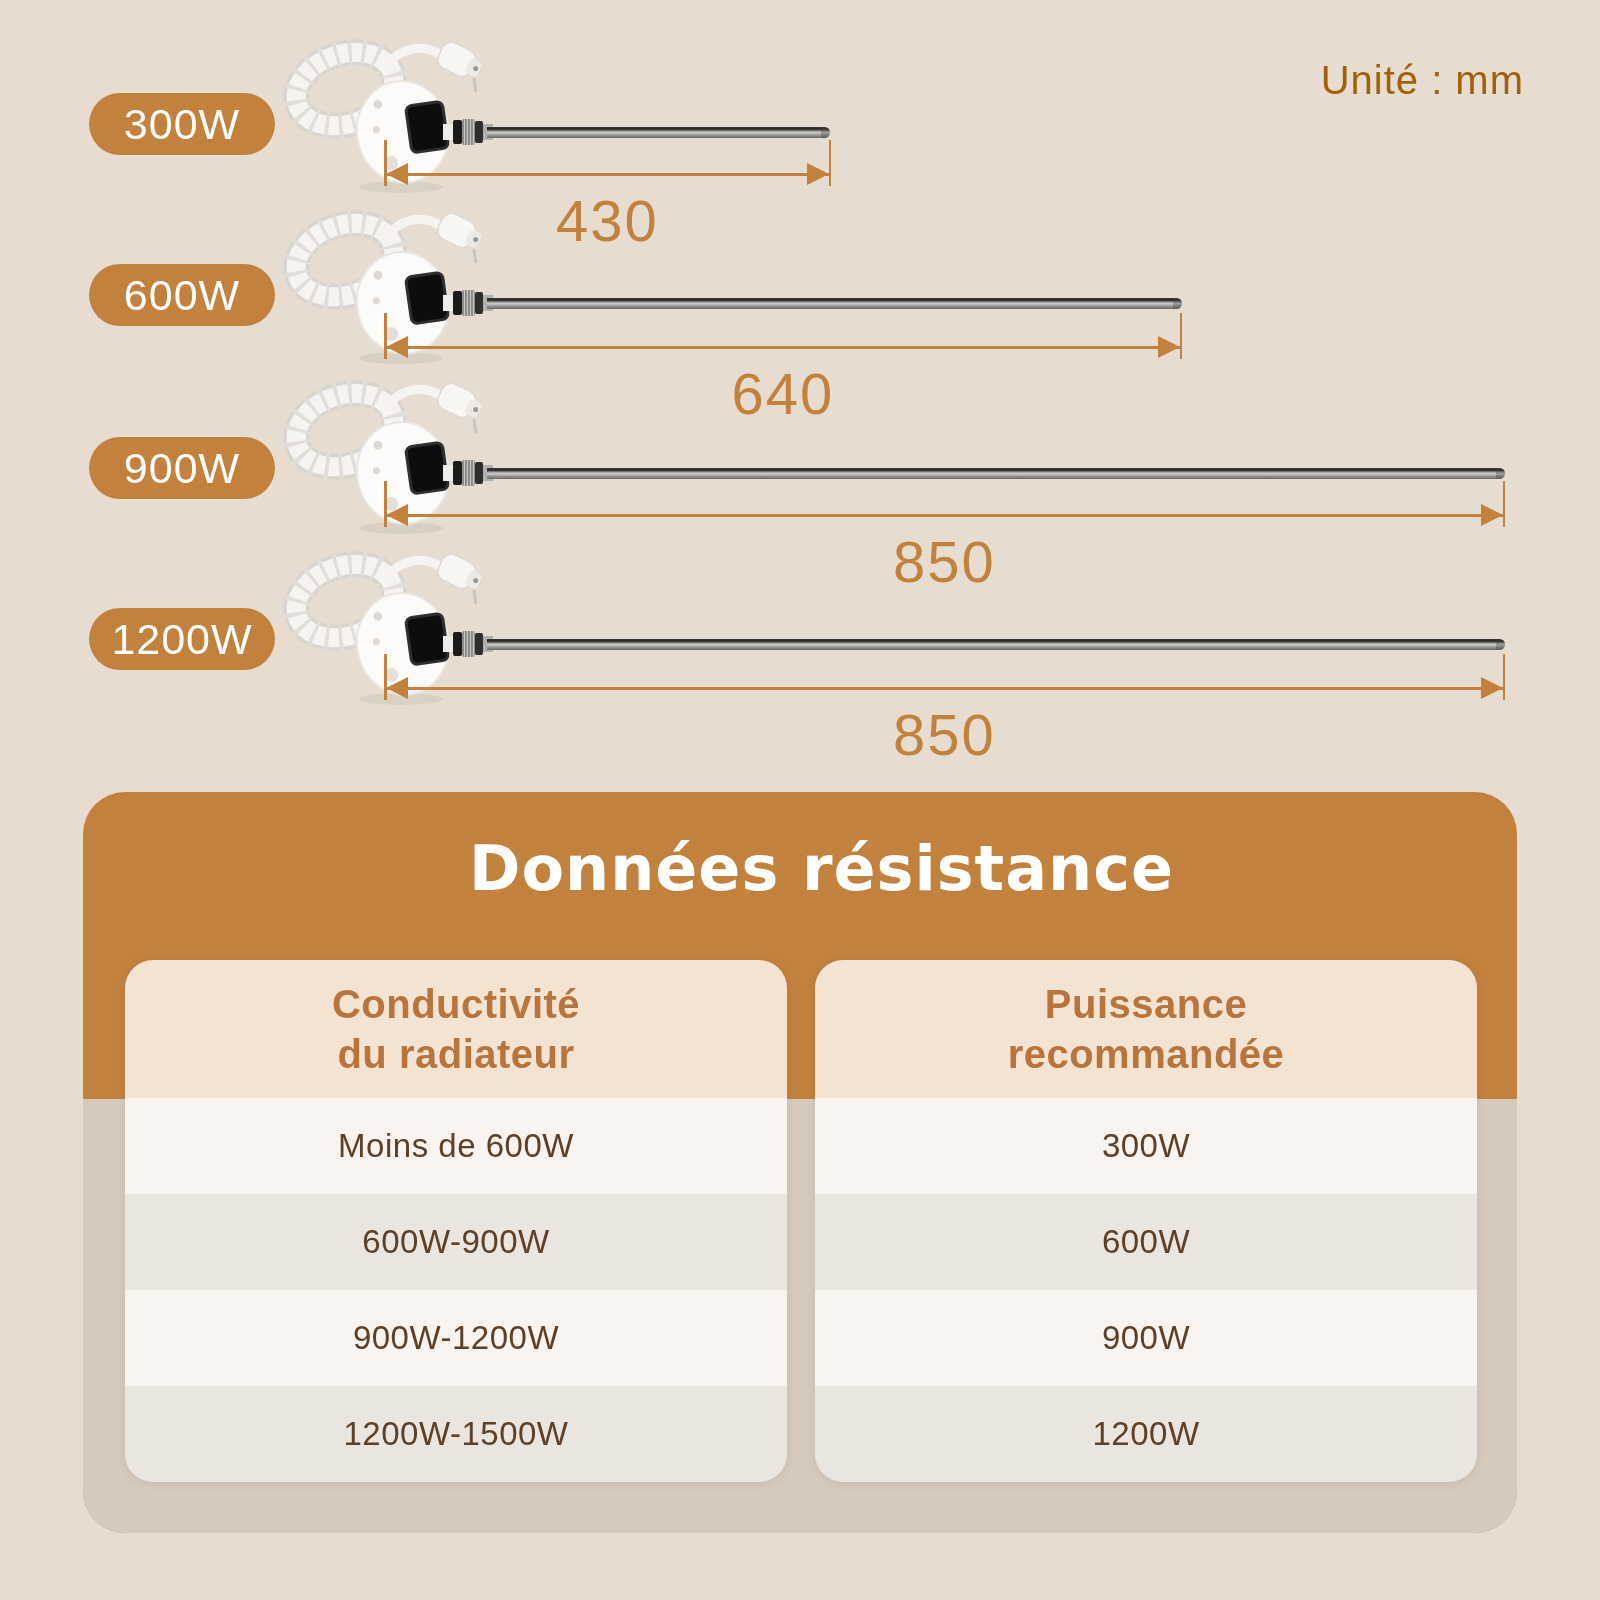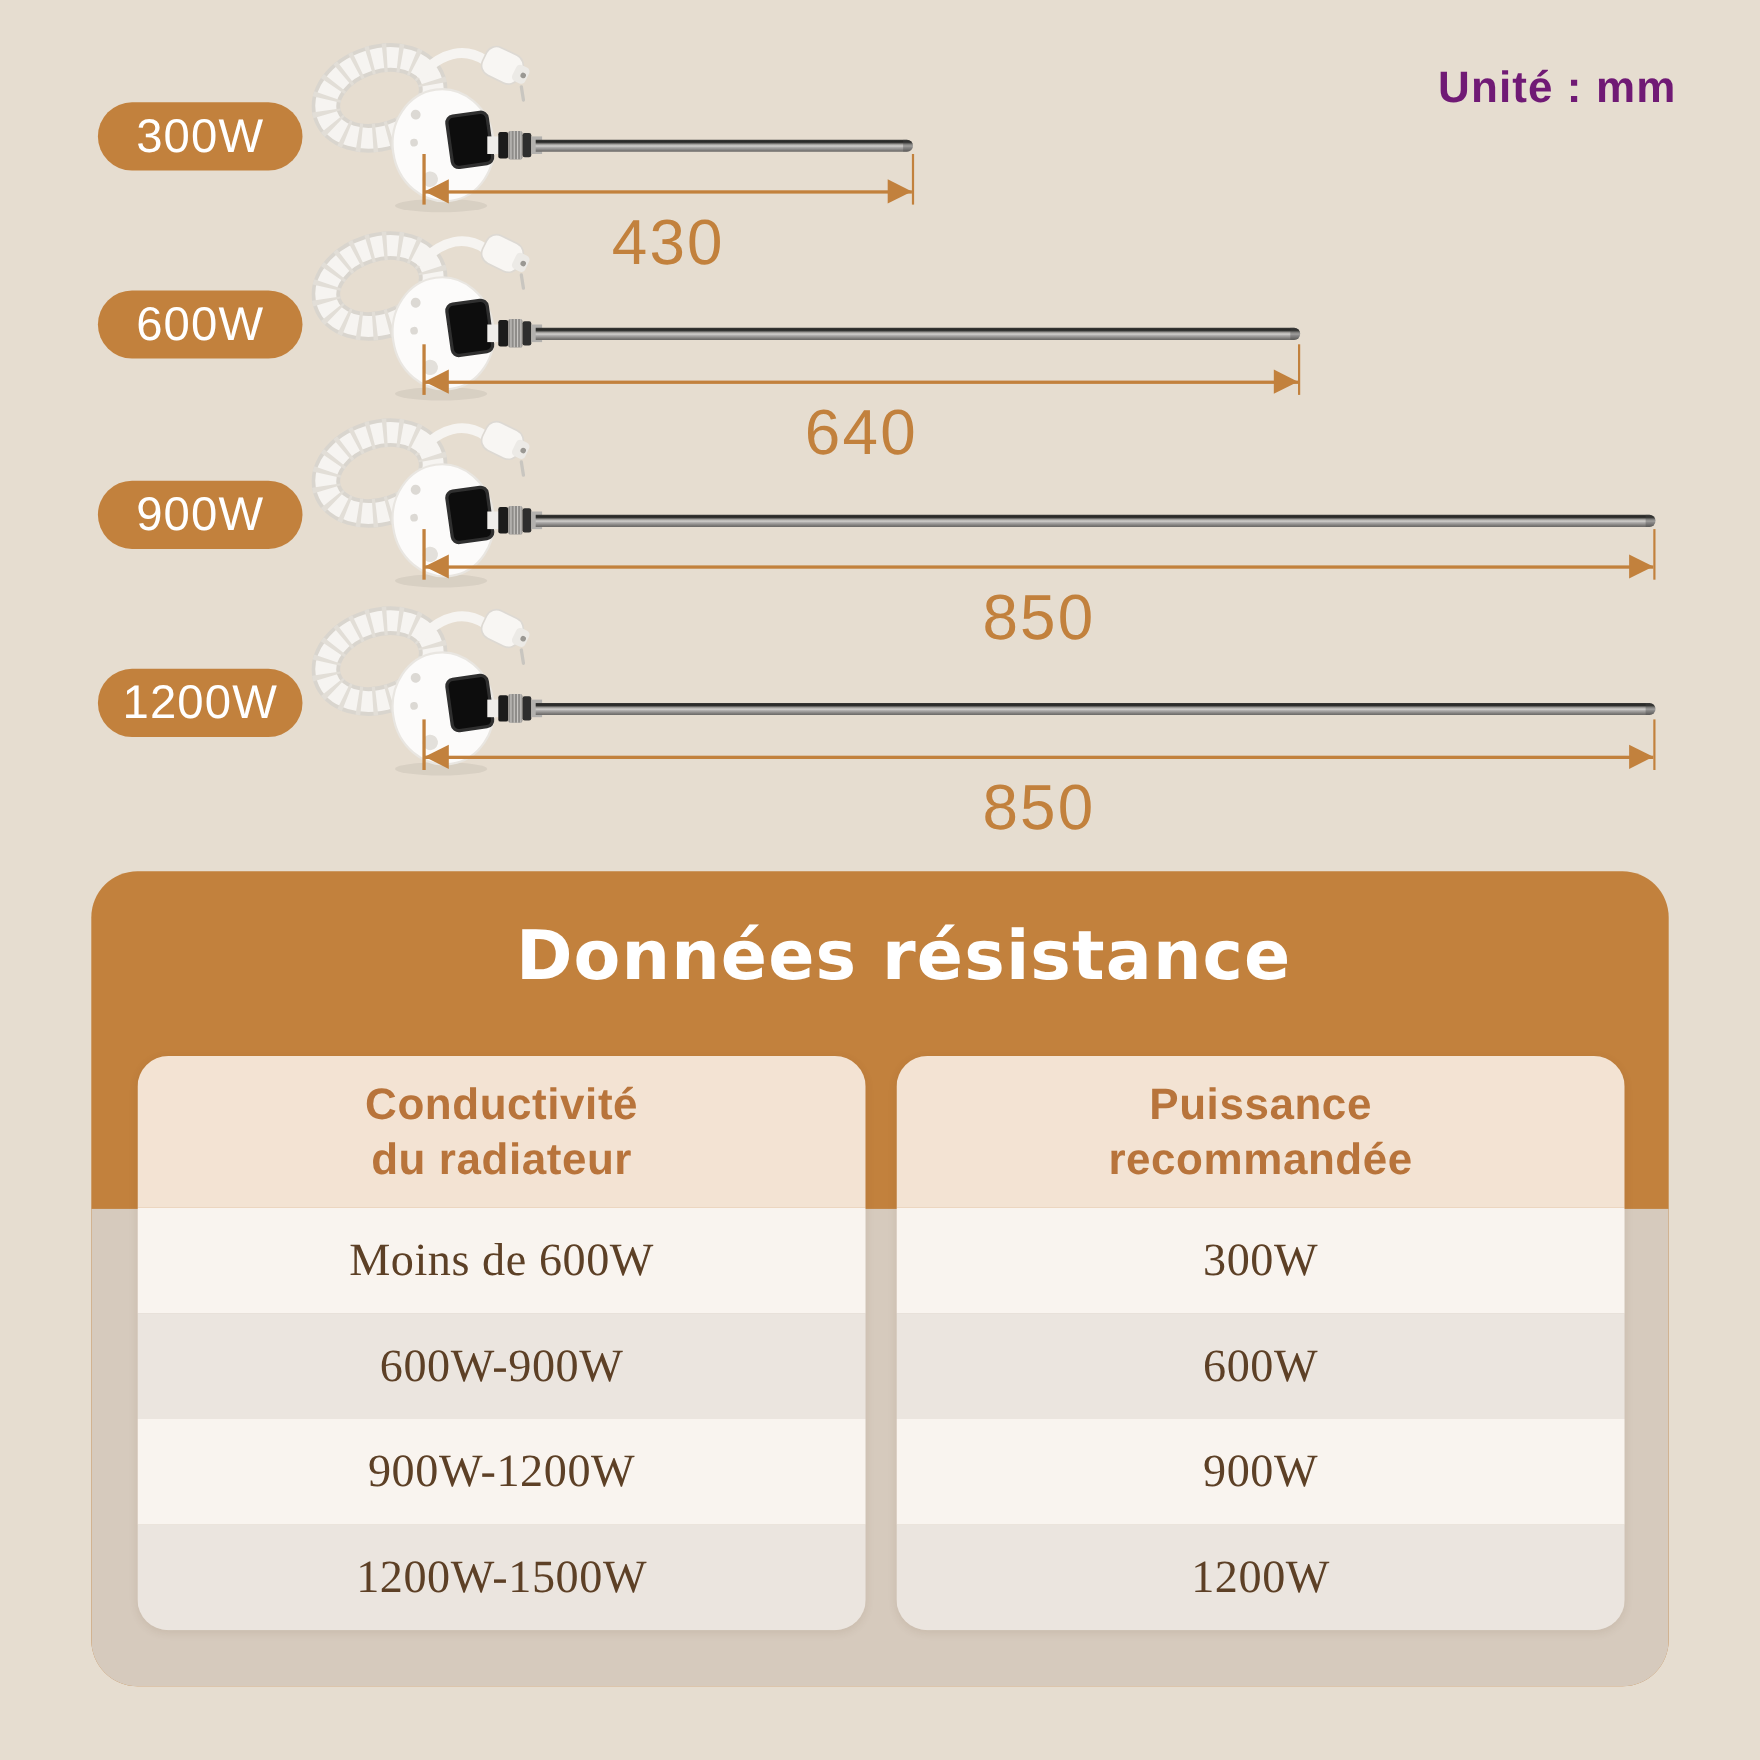--- a/index.html
+++ b/index.html
@@ -13,21 +13,21 @@
     --row-text:#5d4026;
   }
   html,body{margin:0;padding:0;}
   .stage{
     position:relative;width:1600px;height:1600px;background:var(--page-bg);
     overflow:hidden;font-family:"Liberation Sans",sans-serif;
   }
   
   .unit-label{
     position:absolute;top:58px;right:76px;font-size:40px;
-    color:#701a75;font-weight:700;letter-spacing:1px;
+    color:#a16207;font-weight:400;letter-spacing:1px;
   }
   
   .badge{
     position:absolute;left:89px;width:186px;height:62px;border-radius:31px;
     background:var(--accent);color:#fff;display:flex;align-items:center;justify-content:center;
     font-size:43px;font-weight:500;letter-spacing:1px;
   }
   .heater-svg{position:absolute;left:283px;width:210px;height:170px;}
   .rod{
     position:absolute;height:11px;border-radius:0 6px 6px 0;
@@ -67,21 +67,21 @@
     width:662px;border-radius:28px;overflow:hidden;
     box-shadow:0 2px 8px rgba(90,60,30,.10);
   }
   .card-header{
     height:138px;background:var(--card-header-bg);
     display:flex;flex-direction:column;align-items:center;justify-content:center;
     color:var(--header-text);font-size:40px;font-weight:700;line-height:50px;letter-spacing:.5px;
   }
   .card-row{
     height:96px;display:flex;align-items:center;justify-content:center;
-    font-size:42px;color:var(--row-text);letter-spacing:.5px;font-family:Liberation Serif, serif;
+    font-size:33px;color:var(--row-text);letter-spacing:.5px;
   }
   .card-row.r-light{background:var(--row-light);}
   .card-row.r-dark{background:var(--row-dark);text-align:center;}
 </style>
 </head>
 <body>
 
 <div class="stage">
 
   <svg width="0" height="0" style="position:absolute">

